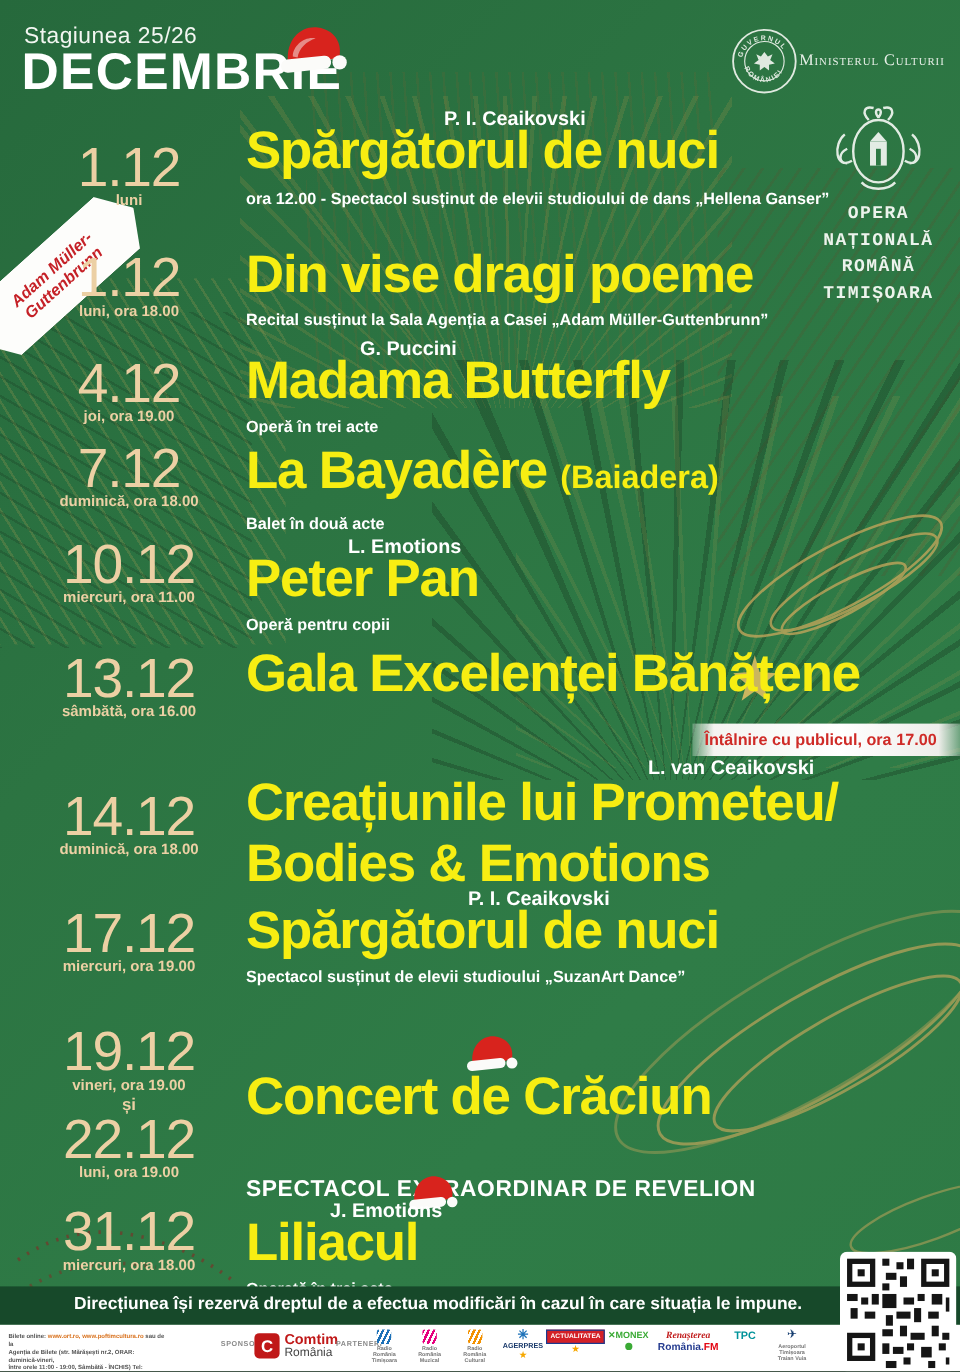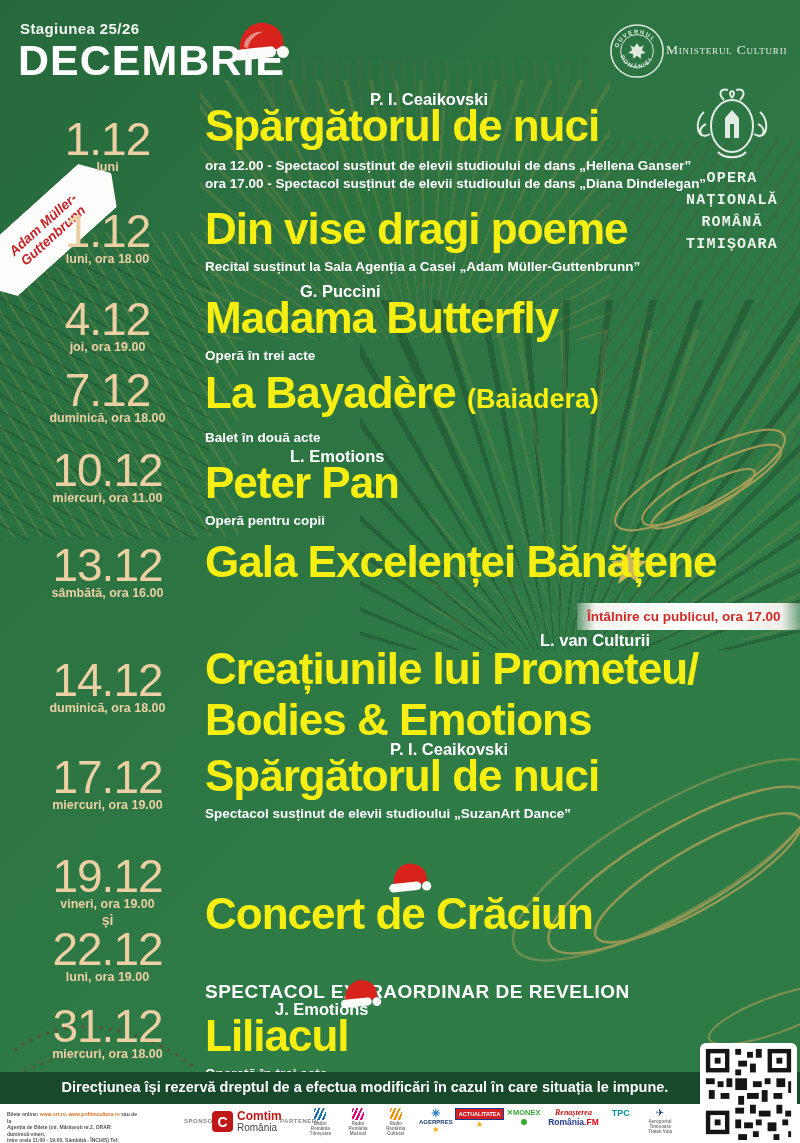--- a/index.html
+++ b/index.html
@@ -18,21 +18,21 @@
     background:repeating-linear-gradient(58deg,rgba(200,165,85,.33) 0 2px,transparent 2px 12px);opacity:.6;}
   .hatchL2{left:-30px;top:260px;width:240px;height:280px;
     background:repeating-linear-gradient(30deg,rgba(25,58,33,.4) 0 2px,transparent 2px 14px);opacity:.7;}
   .palmR{left:598px;top:140px;width:202px;height:340px;
     background:repeating-linear-gradient(-56deg,rgba(95,75,42,.32) 0 2.5px,transparent 2.5px 13px);opacity:.65;}
   .fan2{left:360px;top:300px;width:440px;height:350px;
     background:repeating-conic-gradient(from -24deg at 45% 112%,rgba(22,52,30,.45) 0 1deg,transparent 1deg 6.2deg);opacity:.7;}
   .fan3{left:430px;top:330px;width:370px;height:310px;
     background:repeating-conic-gradient(from -10deg at 40% 115%,rgba(190,160,80,.20) 0 .8deg,transparent .8deg 7deg);opacity:.7;}
 
-  .season{left:20px;top:20px;font-size:15px;font-weight:700;color:#f2f6f1;letter-spacing:.4px;}
+  .season{left:20px;top:20px;font-size:19px;font-weight:400;color:#f2f6f1;letter-spacing:.4px;}
   .month{left:18px;top:36px;font-size:43px;font-weight:700;color:#ffffff;letter-spacing:1px;}
 
   .gov{left:600px;top:18px;width:200px;height:64px;}
   .seal{position:absolute;left:8px;top:4px;}
   .ministry{position:absolute;left:66px;top:24px;font-family:"Liberation Serif",serif;
     font-variant:small-caps;font-size:13.5px;letter-spacing:.8px;color:#e7efe7;}
 
   .opera{left:663px;top:86px;width:138px;text-align:center;font-family:Liberation Mono, monospace;}
   .opera-orn{display:block;margin:0 auto 4px auto;}
   .opera-line{font-size:15px;font-weight:600;color:#ecf3ec;letter-spacing:1.2px;line-height:22px;}
@@ -184,21 +184,20 @@
 
   <div class="event" style="top:92px;">
     <div class="date-col" style="margin-top:26px;">
       <div class="d-num">1.12</div>
       <div class="d-day">luni</div>
     </div>
     <div class="content">
       <span class="composer" style="padding-left:165px;">P. I. Ceaikovski</span>
       <div class="title">Spărgătorul de nuci</div>
       <div class="sub" style="margin-top:8px;">ora 12.00 - Spectacol susținut de elevii studioului de dans „Hellena Ganser”</div>
-      <div class="sub" style="margin-top:0;">ora 17.00 - Spectacol susținut de elevii studioului de dans „Diana Dindelegan”</div>
     </div>
   </div>
 
   <div class="event" style="top:205px;">
     <div class="date-col" style="margin-top:5px;">
       <div class="d-num">1.12</div>
       <div class="d-day">luni, ora 18.00</div>
     </div>
     <div class="content">
       <div class="title">Din vise dragi poeme</div>
@@ -252,21 +251,21 @@
   </div>
 
   <div class="abs badge">Întâlnire cu publicul, ora 17.00</div>
 
   <div class="event" style="top:633px;">
     <div class="date-col" style="margin-top:26px;">
       <div class="d-num">14.12</div>
       <div class="d-day">duminică, ora 18.00</div>
     </div>
     <div class="content">
-      <span class="composer" style="padding-left:335px;">L. van Culturii</span>
+      <span class="composer" style="padding-left:335px;">L. van Ceaikovski</span>
       <div class="title" style="line-height:51px;">Creațiunile lui Prometeu/</div>
       <div class="title" style="line-height:51px;">Bodies &amp; Emotions</div>
     </div>
   </div>
 
   <div class="event" style="top:742px;">
     <div class="date-col" style="margin-top:14px;">
       <div class="d-num">17.12</div>
       <div class="d-day">miercuri, ora 19.00</div>
     </div>

